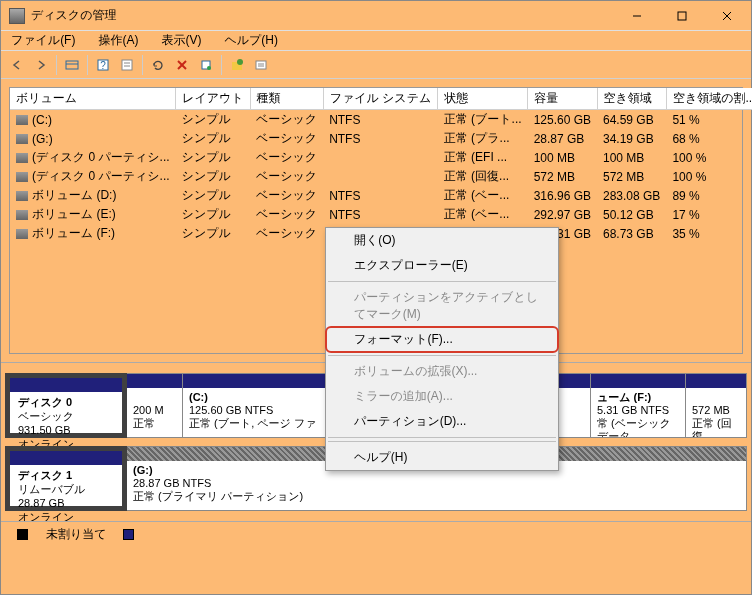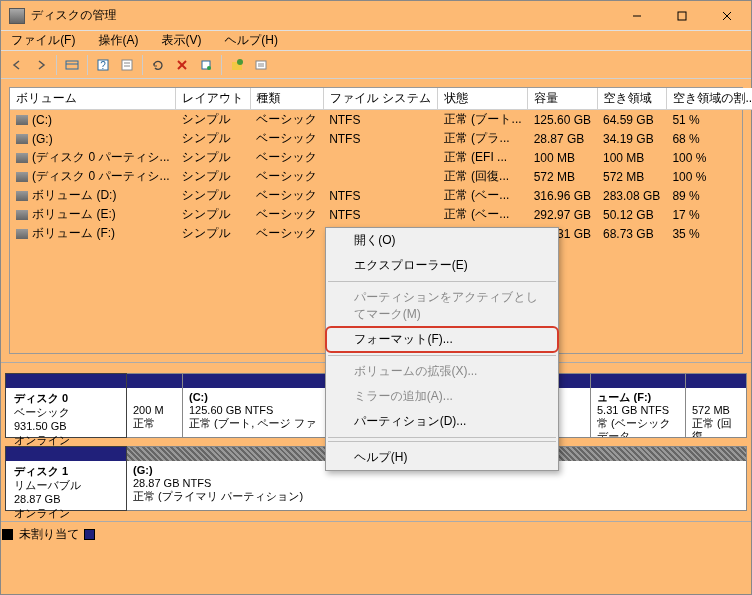--- a/index.html
+++ b/index.html
@@ -17,34 +17,34 @@
   .toolbar .sep { width:1px; height:20px; background:#ccc; margin:0 3px; }
   
   .vol-table-wrap { border:1px solid #999; margin:8px; }
   .vol-table { width:100%; border-collapse:collapse; }
   .vol-table th { text-align:left; font-weight:normal; padding:2px 6px; background:#fff; border-right:1px solid #d0d0d0; border-bottom:1px solid #d0d0d0; white-space:nowrap; overflow:hidden; }
   .vol-table td { padding:1px 6px; white-space:nowrap; overflow:hidden; }
   .vol-icon { display:inline-block; width:12px; height:10px; background:linear-gradient(#999,#666); margin-right:4px; vertical-align:middle; }
   
   .diskmap-wrap { border-top:1px solid #aaa; padding:2px; overflow:hidden; }
   .disk-row { display:flex; align-items:stretch; height:65px; margin:8px 2px; }
-  .disk-head { width:122px; border:1px solid #404040; background:#fff; padding:4px 8px; font-size:11px; line-height:14px; }
+  .disk-head { width:122px; border:5px solid #404040; background:#fff; padding:4px 8px; font-size:11px; line-height:14px; }
   .disk-head .dname { font-weight:bold; }
   .disk-head .dcolor { height:14px; margin:-4px -8px 3px -8px; background:#20207a;}
   .disk-head.rem .dcolor { background:#20207a; }
   .disk-body { flex:1; display:flex; border:1px solid #888; border-left:none; }
   .part { border-right:1px solid #888; background:#fff; padding:3px 6px; font-size:11px; line-height:13px; position:relative; overflow:hidden; }
   .part:last-child { border-right:none; }
   .part .ptop { position:absolute; top:0; left:0; right:0; height:14px; background:#20207a; }
   .part .ptext { position:relative; margin-top:14px; }
   .part.l{ width:56px;} .part.c{ width:155px;} .part.d{ flex:1;} .part.f{ width:95px;} .part.g{ width:60px;}
   .part.grey .ptop { background: repeating-linear-gradient(45deg,#666,#666 2px,#999 2px,#999 4px); }
   .part.geo { flex:1;}
   
-  .legend { border-top:1px solid #aaa; padding:4px 1px; display:flex; align-items:center; gap:4px; font-size:12px; }
+  .legend { border-top:1px solid #aaa; padding:4px 16px; display:flex; align-items:center; gap:16px; font-size:12px; }
   .swatch { display:inline-block; width:11px; height:11px; border:1px solid #000; margin-right:2px; vertical-align:middle;}
   .swatch.un { background:#000;} .swatch.pr { background:#20207a;}
   
   .ctxmenu { position:absolute; left:324px; top:226px; width:234px; background:#f0f0f0; border:1px solid #999; box-shadow:2px 3px 6px rgba(0,0,0,.3); padding:0; }
   .ctxmenu .mitem { padding:4px 10px 4px 28px; font-size:12px; position:relative; }
   .ctxmenu .mitem.disabled { color:#888; }
   .ctxmenu .msep { height:1px; background:#c0c0c0; margin:3px 2px; }
   .ctxmenu .mitem.highlight { outline:2px solid #d63b2a; outline-offset:-1px; border-radius:5px; }
   svg { display:block; }
 </style>

